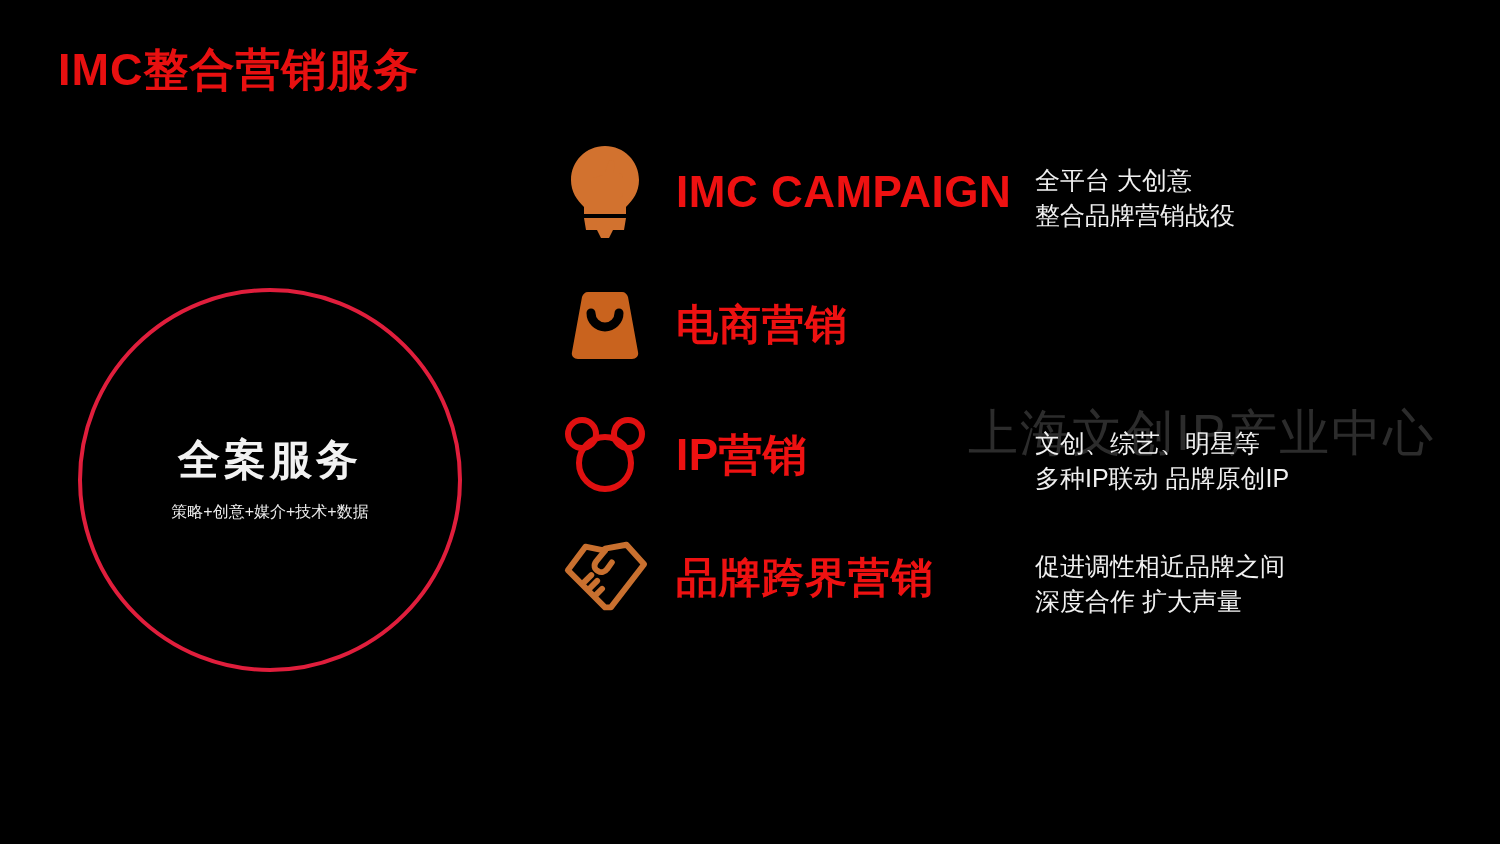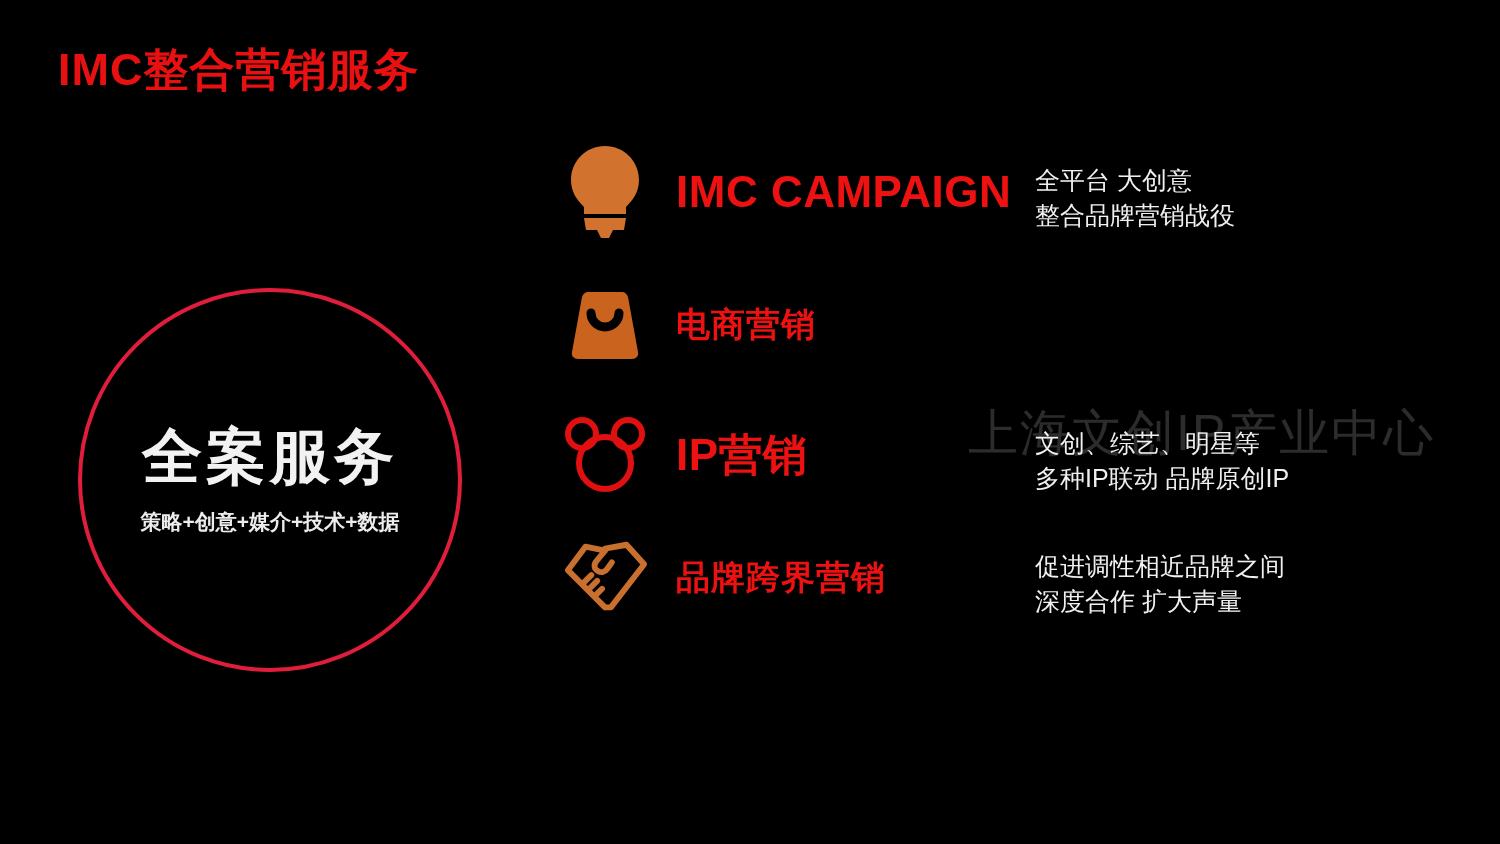--- a/index.html
+++ b/index.html
@@ -60,31 +60,31 @@
     border-radius: 50%;
     border: 4px solid #e01e3c;
     box-sizing: border-box;
     display: flex;
     flex-direction: column;
     align-items: center;
     justify-content: center;
     z-index: 3;
   }
   #circle-main-label {
-    font-size: 60px;
+    font-size: 42px;
     font-weight: bold;
     color: #f2f2f2;
     letter-spacing: 4px;
     line-height: 1.1;
     margin-bottom: 18px;
     white-space: nowrap;
   }
   #circle-sub-label {
-    font-size: 21px;
-    font-weight: 700;
+    font-size: 16px;
+    font-weight: 400;
     color: #ececec;
     letter-spacing: 0px;
     white-space: nowrap;
   }
 
   
   #service-list {
     position: absolute;
     left: 560px;
     top: 128px;
@@ -104,21 +104,21 @@
     display: flex;
     align-items: center;
     justify-content: center;
   }
   .service-icon svg { display: block; }
   .service-title {
     width: 385px;
     min-width: 385px;
     padding-left: 26px;
     box-sizing: border-box;
-    font-size: 34px;
+    font-size: 42px;
     font-weight: bold;
     color: #ee1111;
     letter-spacing: 1px;
     white-space: nowrap;
   }
   .service-title.latin { font-size: 44px; letter-spacing: 0.5px; }
   .service-desc {
     font-size: 25px;
     font-weight: 400;
     color: #f0f0f0;

